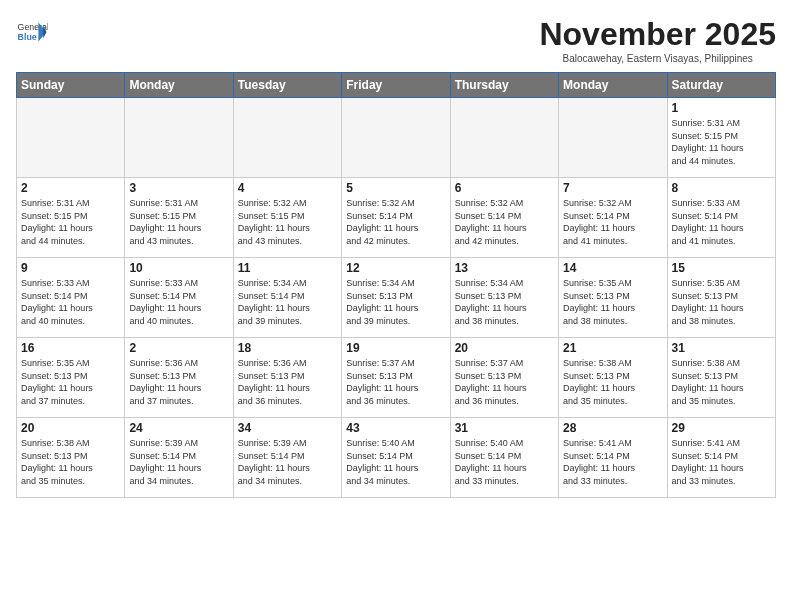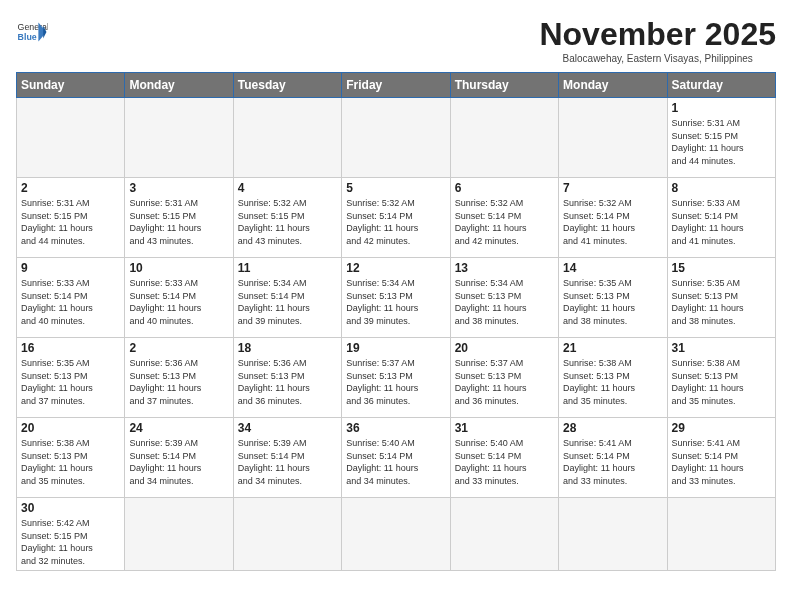--- a/index.html
+++ b/index.html
@@ -295,21 +295,21 @@
 and 34 minutes.</div>
         </td>
         <td>
           <div class="day-number">34</div>
           <div class="day-info" style="white-space: pre-line;">Sunrise: 5:39 AM
 Sunset: 5:14 PM
 Daylight: 11 hours
 and 34 minutes.</div>
         </td>
         <td>
-          <div class="day-number">36</div>
+          <div class="day-number">43</div>
           <div class="day-info" style="white-space: pre-line;">Sunrise: 5:40 AM
 Sunset: 5:14 PM
 Daylight: 11 hours
 and 34 minutes.</div>
         </td>
         <td>
           <div class="day-number">31</div>
           <div class="day-info" style="white-space: pre-line;">Sunrise: 5:40 AM
 Sunset: 5:14 PM
 Daylight: 11 hours
@@ -322,30 +322,15 @@
 Daylight: 11 hours
 and 33 minutes.</div>
         </td>
         <td>
           <div class="day-number">29</div>
           <div class="day-info" style="white-space: pre-line;">Sunrise: 5:41 AM
 Sunset: 5:14 PM
 Daylight: 11 hours
 and 33 minutes.</div>
         </td>
-      </tr>
-      <tr class="last-row">
-        <td>
-          <div class="day-number">30</div>
-          <div class="day-info" style="white-space: pre-line;">Sunrise: 5:42 AM
-Sunset: 5:15 PM
-Daylight: 11 hours
-and 32 minutes.</div>
-        </td>
-        <td class="empty"></td>
-        <td class="empty"></td>
-        <td class="empty"></td>
-        <td class="empty"></td>
-        <td class="empty"></td>
-        <td class="empty"></td>
       </tr>
     </tbody>
 </table>
 
 </body></html>

